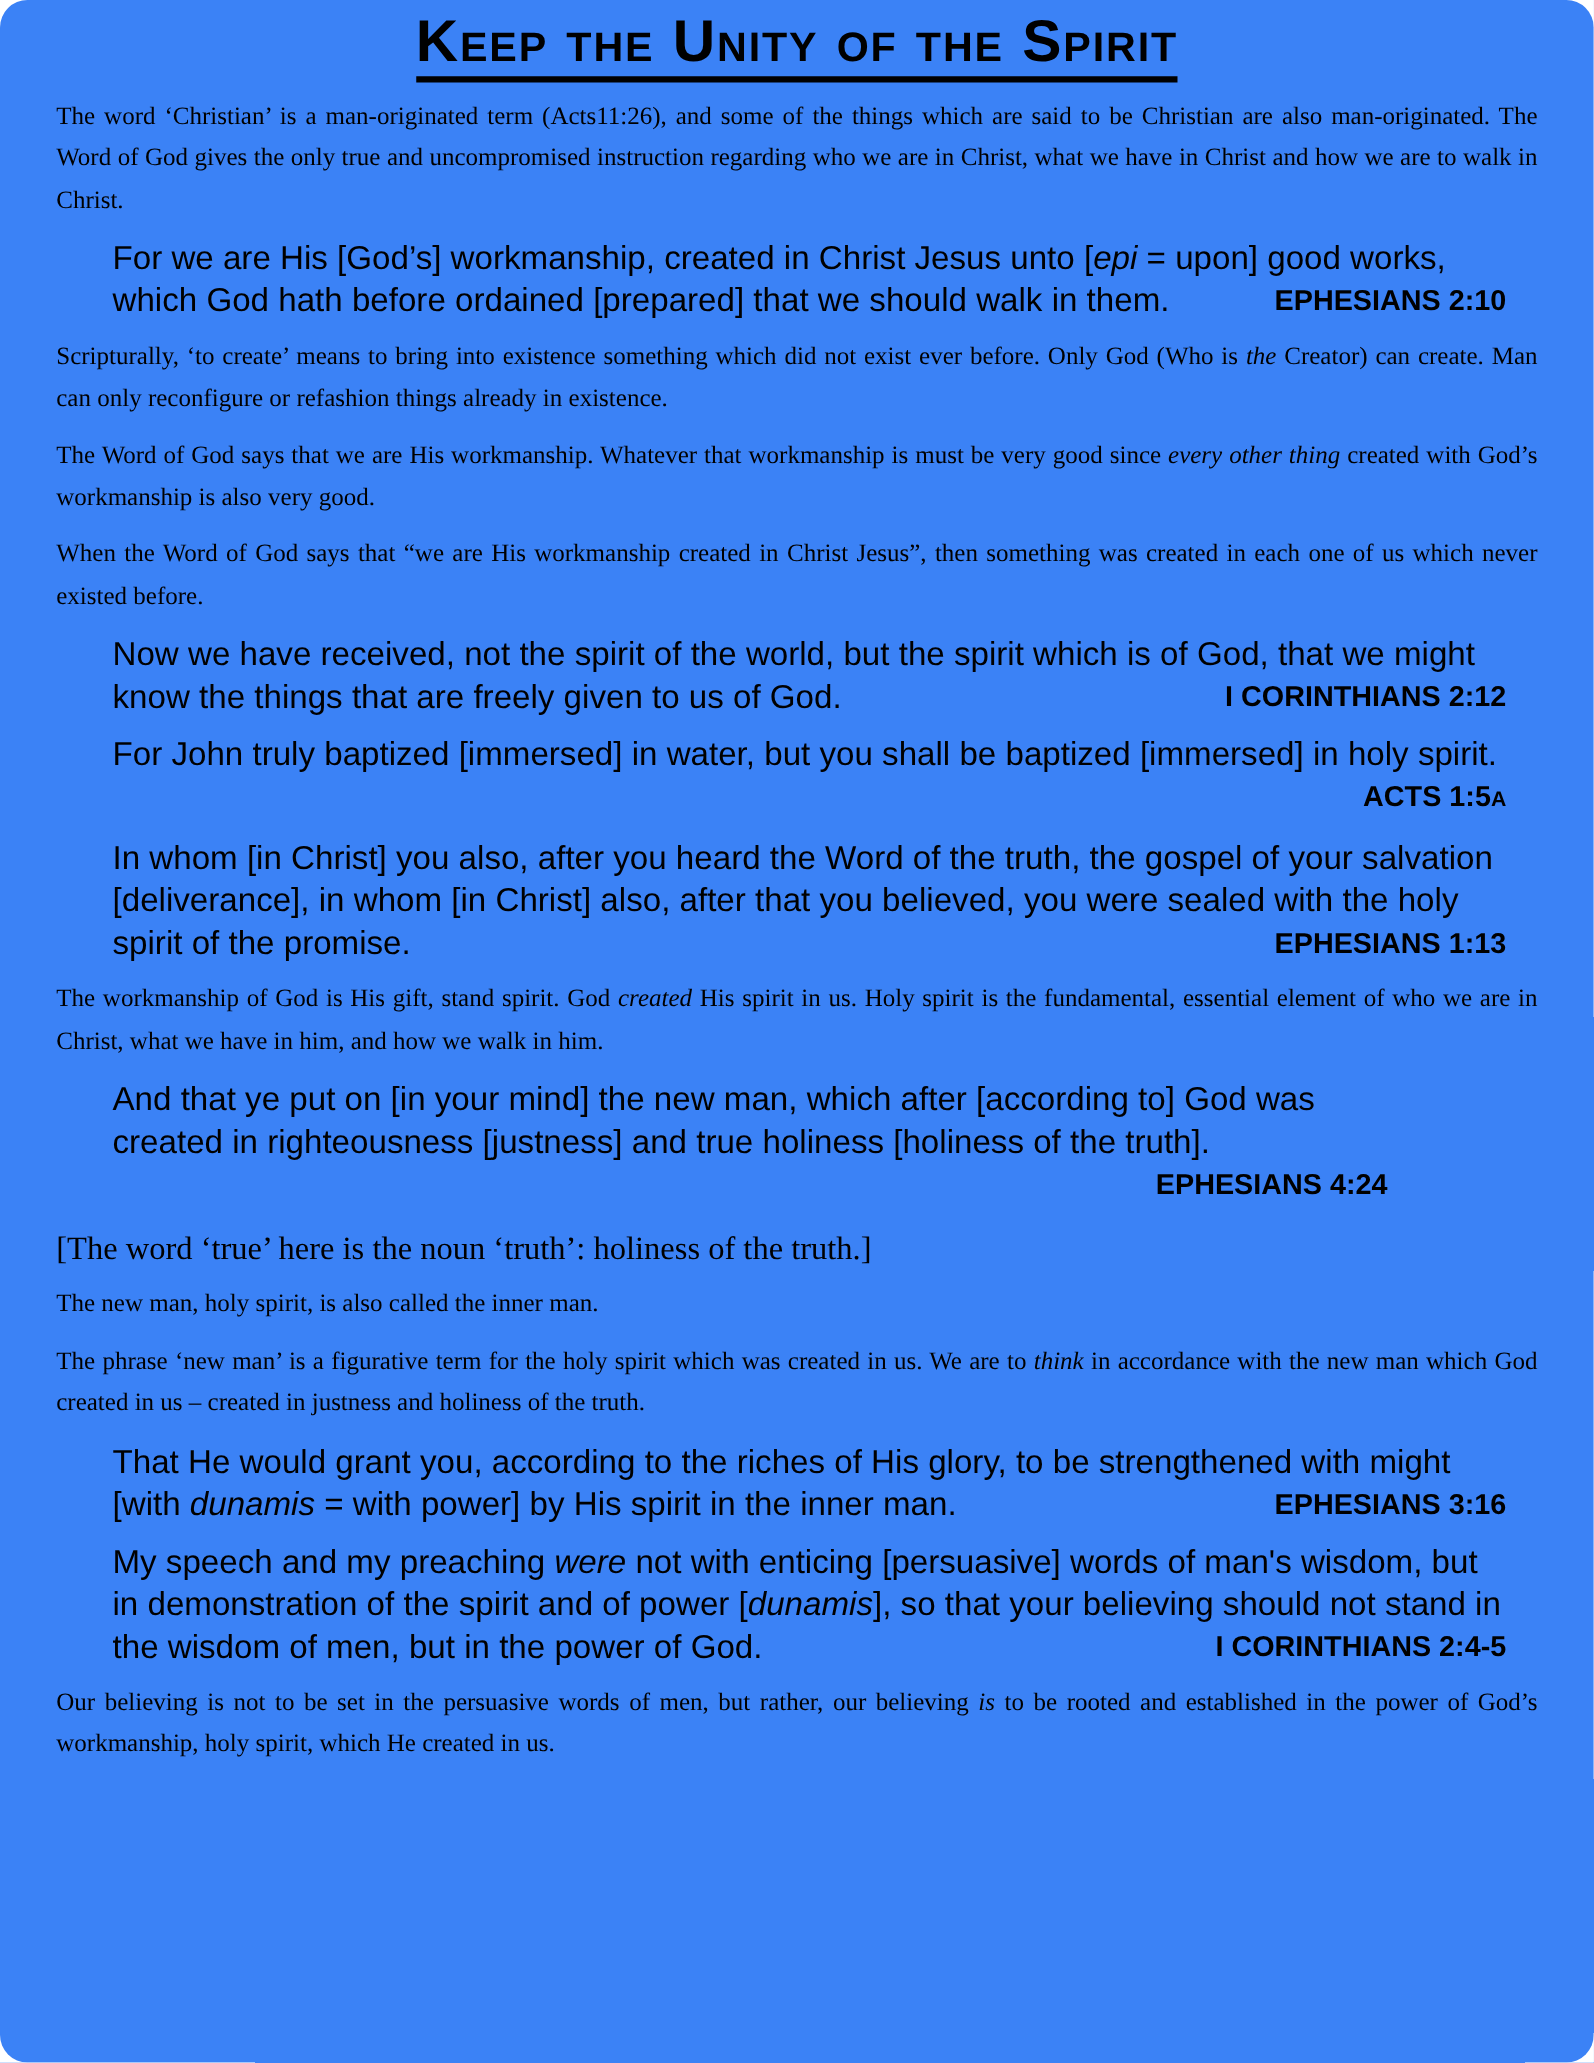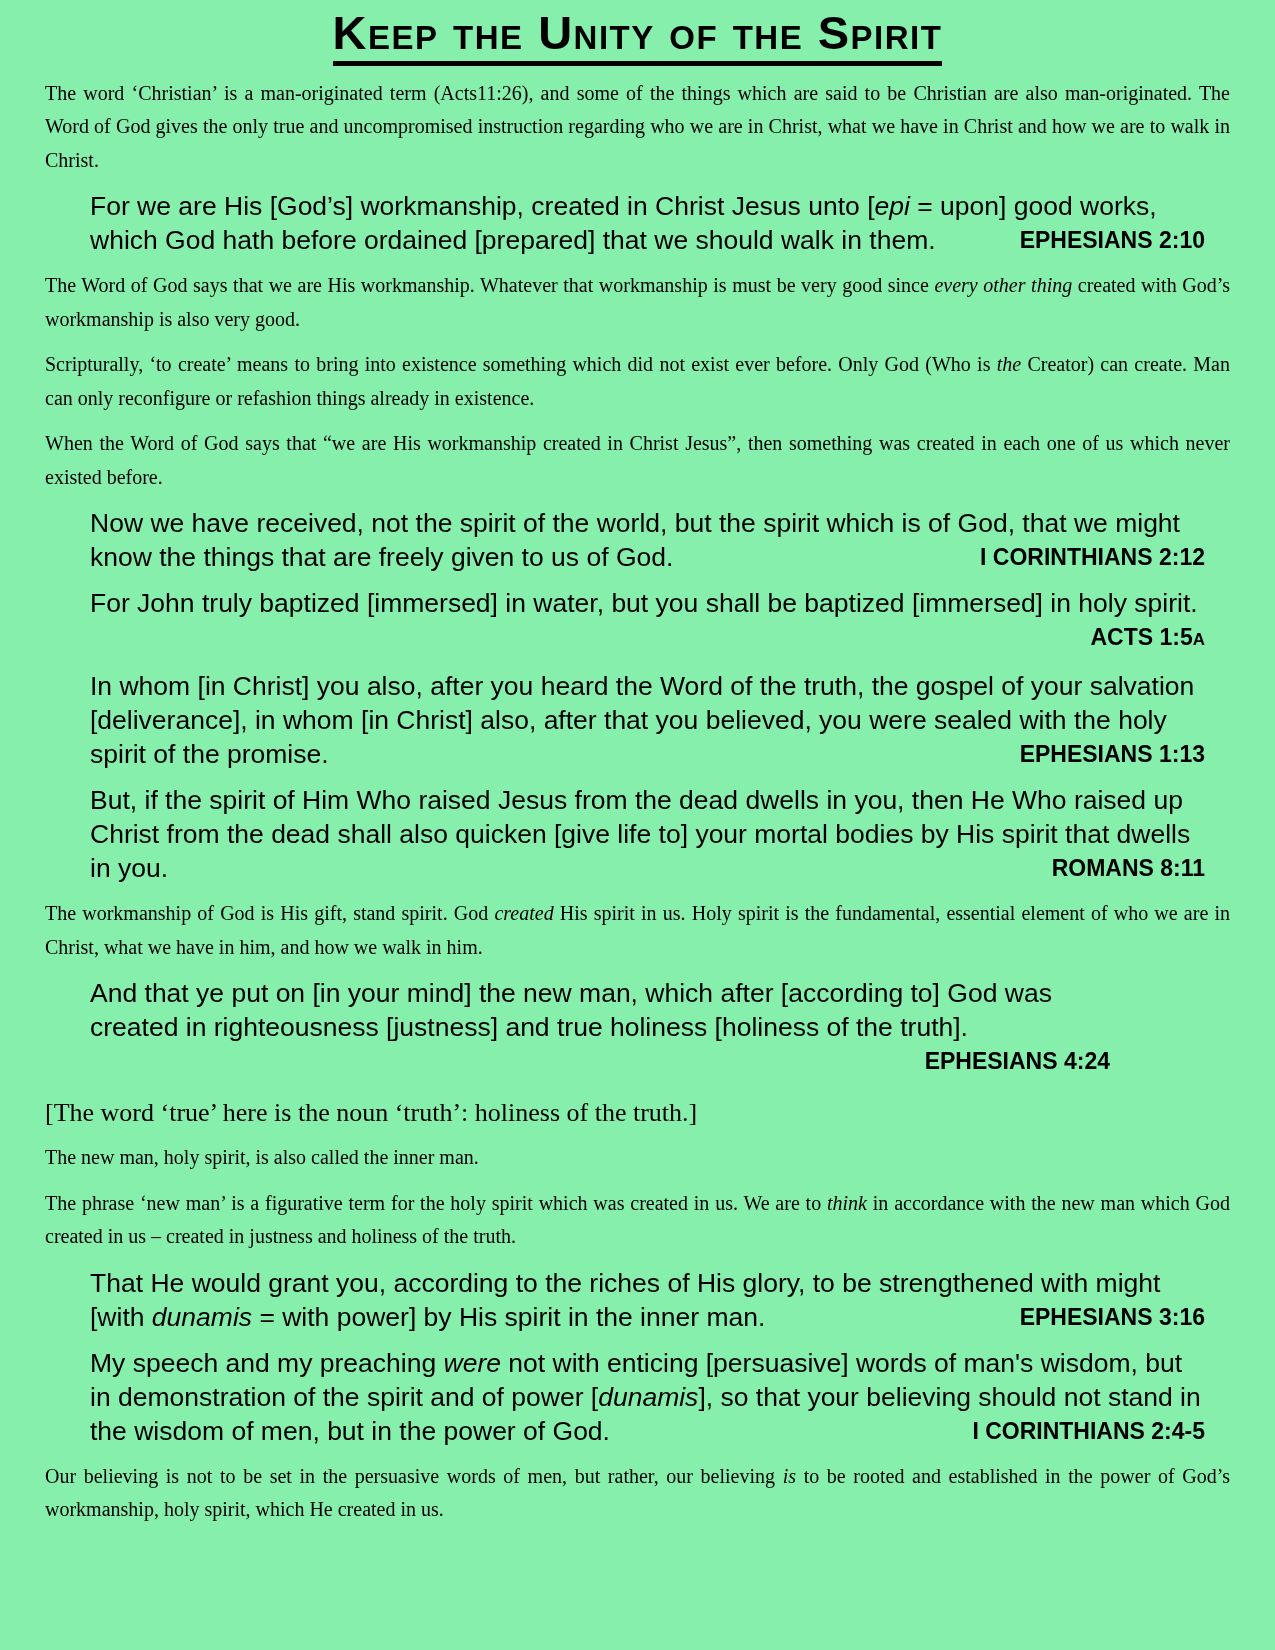--- a/index.html
+++ b/index.html
@@ -2,23 +2,24 @@
 <html><head>
 <meta charset="utf-8">
 <style>
   html, body { margin: 0; padding: 0; background: #ffffff; }
   .page {
     position: relative;
     width: 1275px;
     height: 1650px;
     box-sizing: border-box;
     padding: 8px 45px 0 45px;
-    background: #86efac;
+    background: #3b82f6;
     color: #000000;
     overflow: hidden;
+    border-radius: 22px;
   }
   header { text-align: center; margin: 0 0 18px 0; }
   h1 {
     margin: 0;
     font-family: "Liberation Sans", sans-serif;
     font-weight: bold;
     font-size: 47px;
     line-height: 1.08;
     font-variant: small-caps;
     letter-spacing: 1.5px;
@@ -64,27 +65,26 @@
 </head>
 <body>
 
 <div class="page">
   <header>
     <h1><span class="title-text">Keep the Unity of the Spirit</span></h1>
   </header>
   <main>
       <p class="para"><span>The word ‘Christian’ is a man-originated term (Acts11:26), and some of the things which are said to be Christian are also man-originated. The Word of God gives the only true and uncompromised instruction regarding who we are in Christ, what we have in Christ and how we are to walk in Christ.</span></p>
       <div class="quote"><span>For we are His [God’s] workmanship, created in Christ Jesus unto [</span><i>epi</i><span> = upon] good works, which God hath before ordained [prepared] that we should walk in them.</span> <span class="ref">EPHESIANS 2:10</span></div>
+      <p class="para"><span>Scripturally, ‘to create’ means to bring into existence something which did not exist ever before. Only God (Who is </span><i>the</i><span> Creator) can create. Man can only reconfigure or refashion things already in existence.</span></p>
       <p class="para"><span>The Word of God says that we are His workmanship. Whatever that workmanship is must be very good since </span><i>every other thing</i><span> created with God’s workmanship is also very good.</span></p>
-      <p class="para"><span>Scripturally, ‘to create’ means to bring into existence something which did not exist ever before. Only God (Who is </span><i>the</i><span> Creator) can create. Man can only reconfigure or refashion things already in existence.</span></p>
       <p class="para"><span>When the Word of God says that “we are His workmanship created in Christ Jesus”, then something was created in each one of us which never existed before.</span></p>
       <div class="quote"><span>Now we have received, not the spirit of the world, but the spirit which is of God, that we might know the things that are freely given to us of God.</span> <span class="ref">I CORINTHIANS 2:12</span></div>
       <div class="quote"><span>For John truly baptized [immersed] in water, but you shall be baptized [immersed] in holy spirit.</span> <span class="ref">ACTS 1:5<span class="ref-suffix">A</span></span></div>
       <div class="quote"><span>In whom [in Christ] you also, after you heard the Word of the truth, the gospel of your salvation [deliverance], in whom [in Christ] also, after that you believed, you were sealed with the holy spirit of the promise.</span> <span class="ref">EPHESIANS 1:13</span></div>
-      <div class="quote"><span>But, if the spirit of Him Who raised Jesus from the dead dwells in you, then He Who raised up Christ from the dead shall also quicken [give life to] your mortal bodies by His spirit that dwells in you.</span> <span class="ref">ROMANS 8:11</span></div>
       <p class="para"><span>The workmanship of God is His gift, stand spirit. God </span><i>created</i><span> His spirit in us. Holy spirit is the fundamental, essential element of who we are in Christ, what we have in him, and how we walk in him.</span></p>
       <div class="quote" style="margin-bottom: 18px; margin-right: 120px;"><span>And that ye put on [in your mind] the new man, which after [according to] God was created in righteousness [justness] and true holiness [holiness of the truth].</span> <span class="ref">EPHESIANS 4:24</span></div>
       <p class="note"><span>[The word ‘true’ here is the noun ‘truth’: holiness of the truth.]</span></p>
       <p class="para"><span>The new man, holy spirit, is also called the inner man.</span></p>
       <p class="para"><span>The phrase ‘new man’ is a figurative term for the holy spirit which was created in us. We are to </span><i>think</i><span> in accordance with the new man which God created in us – created in justness and holiness of the truth.</span></p>
       <div class="quote"><span>That He would grant you, according to the riches of His glory, to be strengthened with might [with </span><i>dunamis</i><span> = with power] by His spirit in the inner man.</span> <span class="ref">EPHESIANS 3:16</span></div>
       <div class="quote"><span>My speech and my preaching </span><i>were</i><span> not with enticing [persuasive] words of man's wisdom, but in demonstration of the spirit and of power [</span><i>dunamis</i><span>], so that your believing should not stand in the wisdom of men, but in the power of God.</span> <span class="ref">I CORINTHIANS 2:4-5</span></div>
       <p class="para"><span>Our believing is not to be set in the persuasive words of men, but rather, our believing </span><i>is</i><span> to be rooted and established in the power of God’s workmanship, holy spirit, which He created in us.</span></p>
     </main>
 </div>

